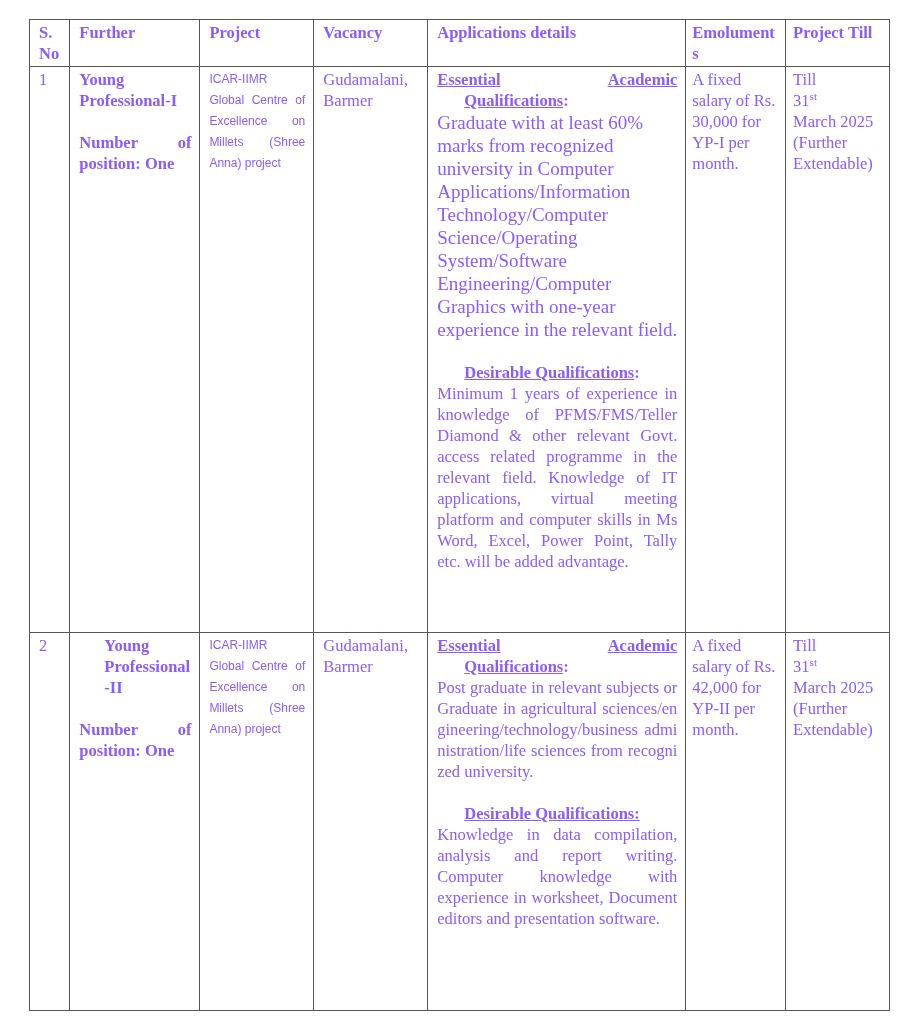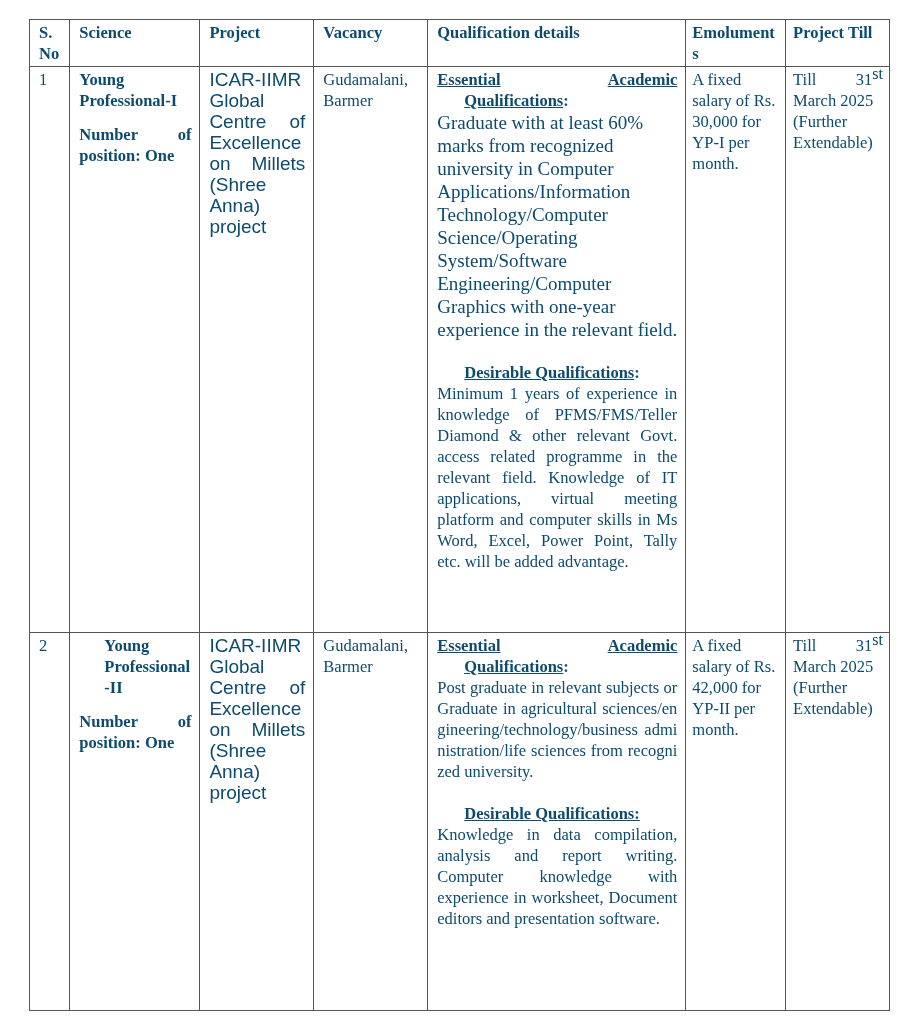--- a/index.html
+++ b/index.html
@@ -1,20 +1,20 @@
 <!DOCTYPE html>
 <html><head>
 <meta charset="utf-8">
 <style>
   html, body { margin: 0; padding: 0; background: #ffffff; }
   body { width: 919px; height: 1024px; position: relative; overflow: hidden; }
   .page {
     position: absolute; left: 29px; top: 19px;
     font-family: "Liberation Serif", "DejaVu Serif", serif;
-    color: #0c4a6e;
+    color: #8b5cf6;
   }
   table {
     border-collapse: collapse;
     table-layout: fixed;
     width: 861px;
   }
   td, th {
     border: 1px solid #555;
     vertical-align: top;
     padding: 2px 8px 2px 9px;
@@ -29,47 +29,47 @@
   .c3 { width: 95px; }
   .c4 { width: 238px; }
   .c5 { width: 86px; padding-left: 6px; padding-right: 6px; }
   .c6 { width: 89px; padding-left: 7px; padding-right: 6px; }
   .row1 td { height: 561px; }
   .row2 td { height: 373px; }
   .bold { font-weight: bold; }
   .justify { text-align: justify; text-align-last: left; }
   .sans {
     font-family: "Liberation Sans", "DejaVu Sans", sans-serif;
-    font-size: 19px; line-height: 21px;
+    font-size: 12px; line-height: 21px;
   }
   .heading-line {
     font-weight: bold; text-decoration: underline;
     display: flex; justify-content: space-between;
   }
   .heading-2 { font-weight: bold; }
   .heading-2 u { text-decoration: underline; margin-left: 27px; }
   .qual-big { font-size: 19px; line-height: 23px; }
   .spacer { height: 21px; }
   .pos-title { display: block; }
-  .pos-count { display: block; margin-top: 13px; }
-  .till-line { display: flex; justify-content: space-between; }
-  sup { font-size: 16px; line-height: 0; vertical-align: super; }
+  .pos-count { display: block; margin-top: 21px; }
+  .till-line { display: flex; justify-content: space-between; flex-direction: column; }
+  sup { font-size: 11px; line-height: 0; vertical-align: super; }
 </style>
 </head>
 <body>
 
 <div class="page">
   <table>
     <thead>
       <tr>
         <th class="c0">S. No</th>
-        <th class="c1">Science</th>
+        <th class="c1">Further</th>
         <th class="c2">Project</th>
         <th class="c3">Vacancy</th>
-        <th class="c4">Qualification details</th>
+        <th class="c4">Applications details</th>
         <th class="c5" style="word-break: break-all; margin-top: 15px;">Emoluments</th>
         <th class="c6">Project Till</th>
       </tr>
     </thead>
     <tbody>
 
       <tr class="row1">
         <td class="c0">1</td>
         <td class="c1 bold">
           <span class="pos-title">Young Professional-I</span>

